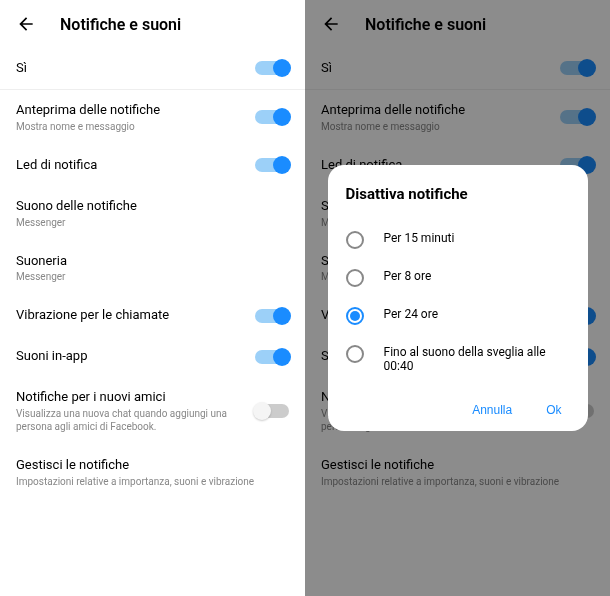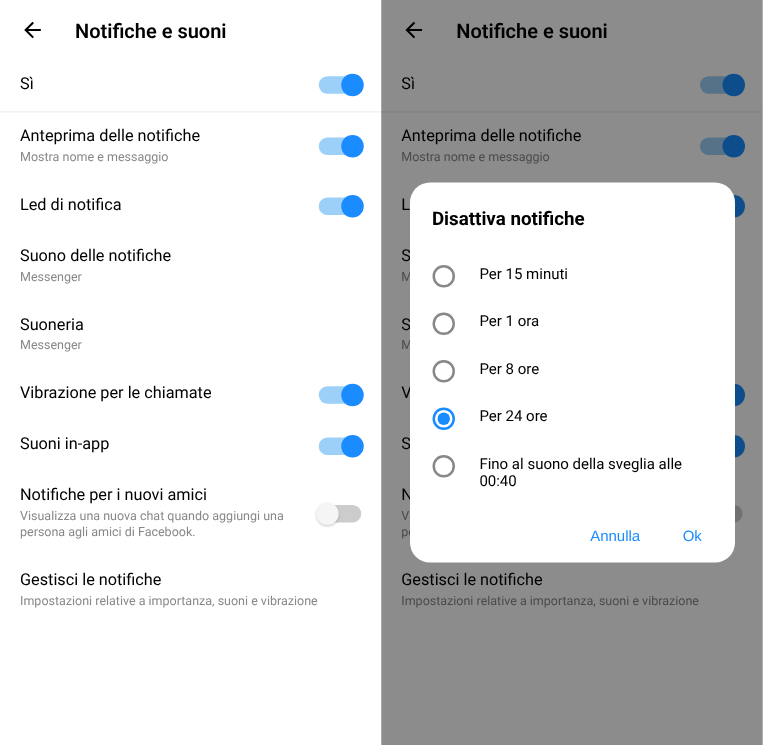--- a/index.html
+++ b/index.html
@@ -188,24 +188,20 @@
   <div class="overlay">
     <div class="dialog">
       <div class="dialog-title">Disattiva notifiche</div>
 
       <div class="option">
         <div class="radio"></div>
         <div class="option-label">Per 15 minuti</div>
       </div>
       <div class="option">
         <div class="radio"></div>
-        <div class="option-label">Per 1 ora</div>
-      </div>
-      <div class="option">
-        <div class="radio"></div>
         <div class="option-label">Per 8 ore</div>
       </div>
       <div class="option">
         <div class="radio selected"></div>
         <div class="option-label">Per 24 ore</div>
       </div>
       <div class="option">
         <div class="radio"></div>
         <div class="option-label">Fino al suono della sveglia alle 00:40</div>
       </div>

